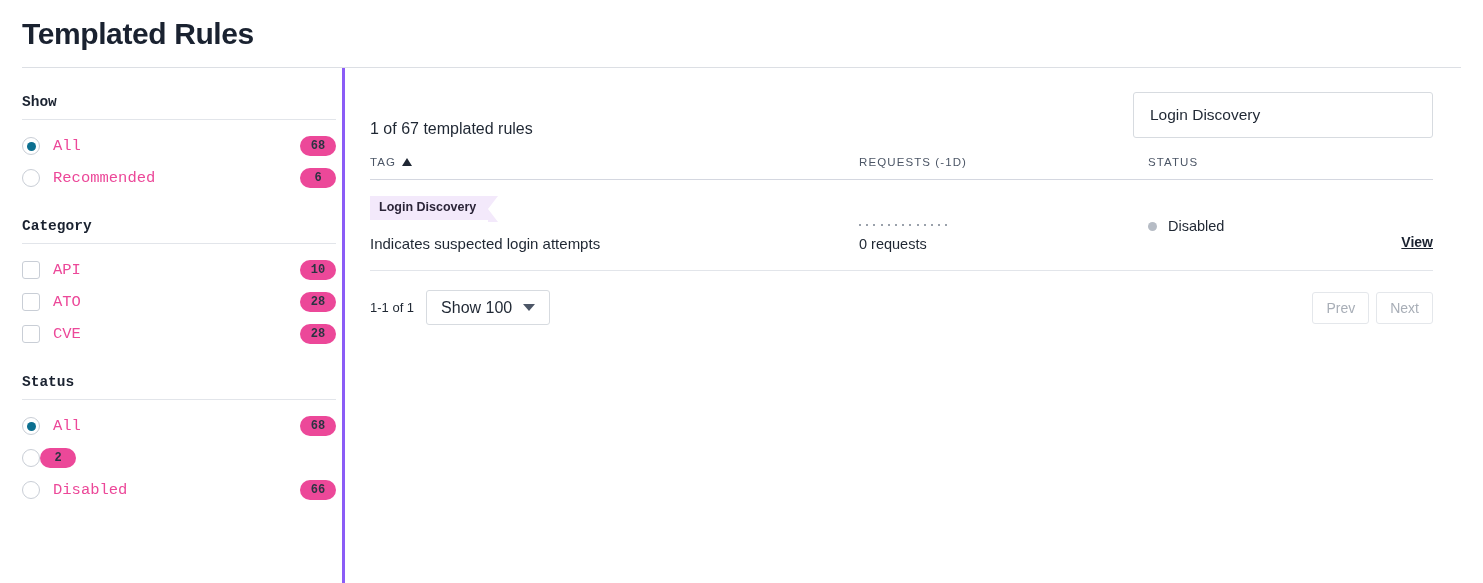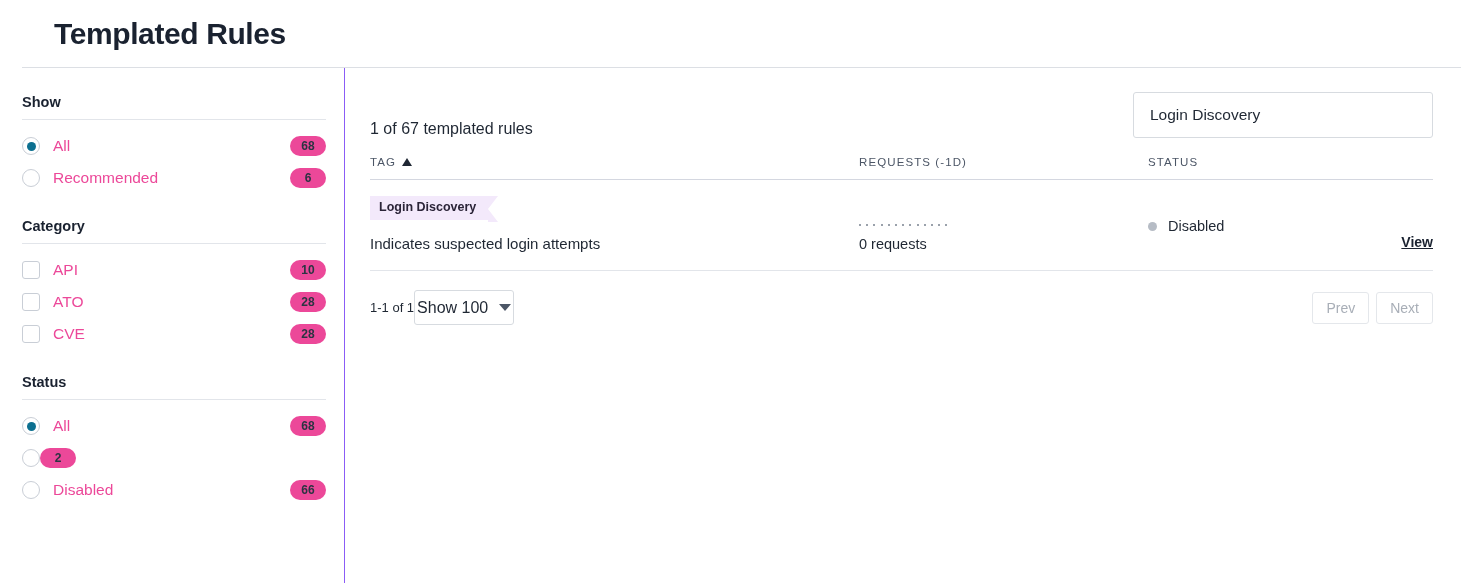--- a/index.html
+++ b/index.html
@@ -12,21 +12,20 @@
     color: #1f2733;
     overflow: hidden;
   }
 
   
   .page-header {
     padding: 8px 22px;
     height: 67px;
     display: flex;
     align-items: center;
-    margin-left: 32px;
   }
   .page-title {
     font-size: 30px;
     font-weight: bold;
     letter-spacing: -0.4px;
     color: #1a2230;
   }
   .header-rule {
     margin: 0 22px;
     border-bottom: 1px solid #dcdfe4;
@@ -36,22 +35,23 @@
   .body-wrap {
     display: flex;
     align-items: stretch;
     height: 516px;
   }
 
   
   .sidebar {
     width: 345px;
     flex: 0 0 345px;
-    padding: 26px 18px 0 22px;
-    border-right: 1px solid #8b5cf6;
+    padding: 26px 6px 0 22px;
+    border-right: 3px solid #8b5cf6;
+    font-family: Liberation Mono, monospace;
   }
   .facet { margin-bottom: 24px; }
   .facet-title {
     font-size: 14.5px;
     font-weight: bold;
     color: #1a2230;
     padding-bottom: 9px;
   }
   .facet-rule {
     border-bottom: 1px solid #e2e5ea;
@@ -247,25 +247,25 @@
     margin-top: 32px;
   }
 
   
   .pagination {
     display: flex;
     align-items: center;
     justify-content: space-between;
     margin-top: 19px;
   }
-  .pg-left { display: flex; align-items: center; }
+  .pg-left { display: flex; align-items: center; gap: 12px; }
   .pg-range { font-size: 13px; color: #1f2733; }
   .show-btn {
     height: 35px;
-    padding: 0 2px;
+    padding: 0 14px;
     border: 1px solid #d7dbe0;
     border-radius: 3px;
     background: #fff;
     font-size: 16px;
     color: #1f2733;
     font-family: "Liberation Sans", sans-serif;
     display: flex;
     align-items: center;
     gap: 11px;
     cursor: pointer;

